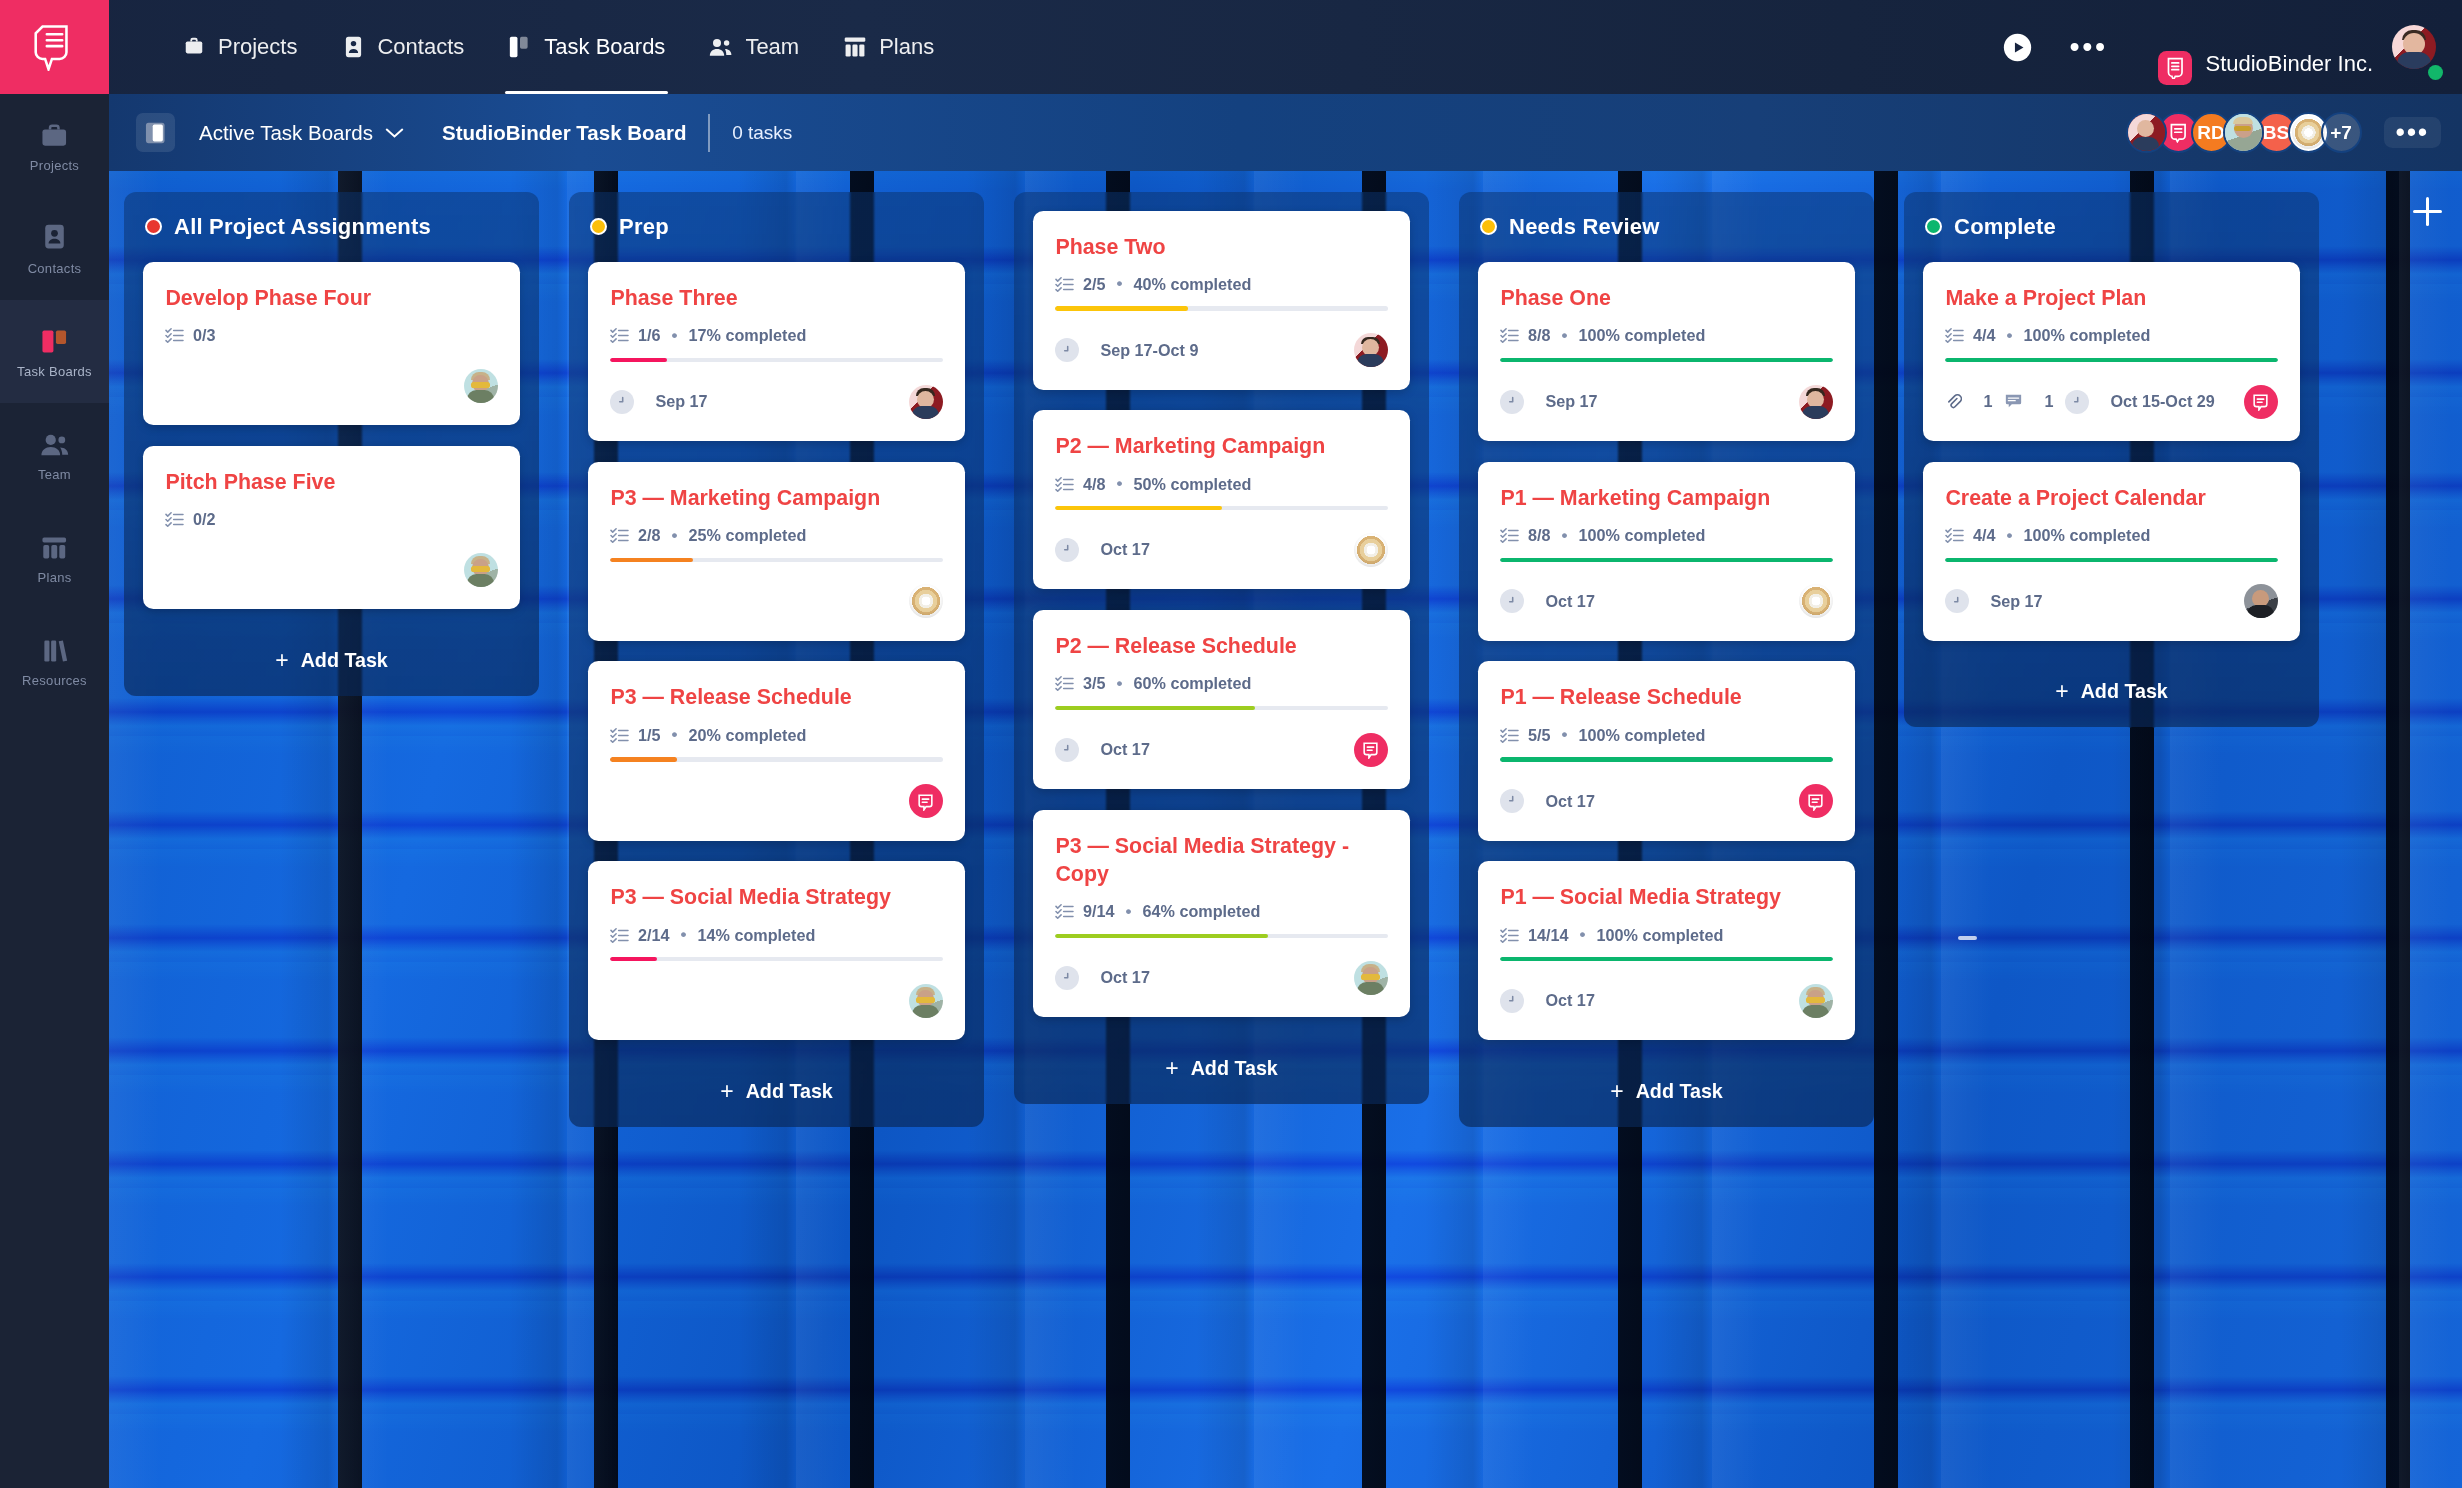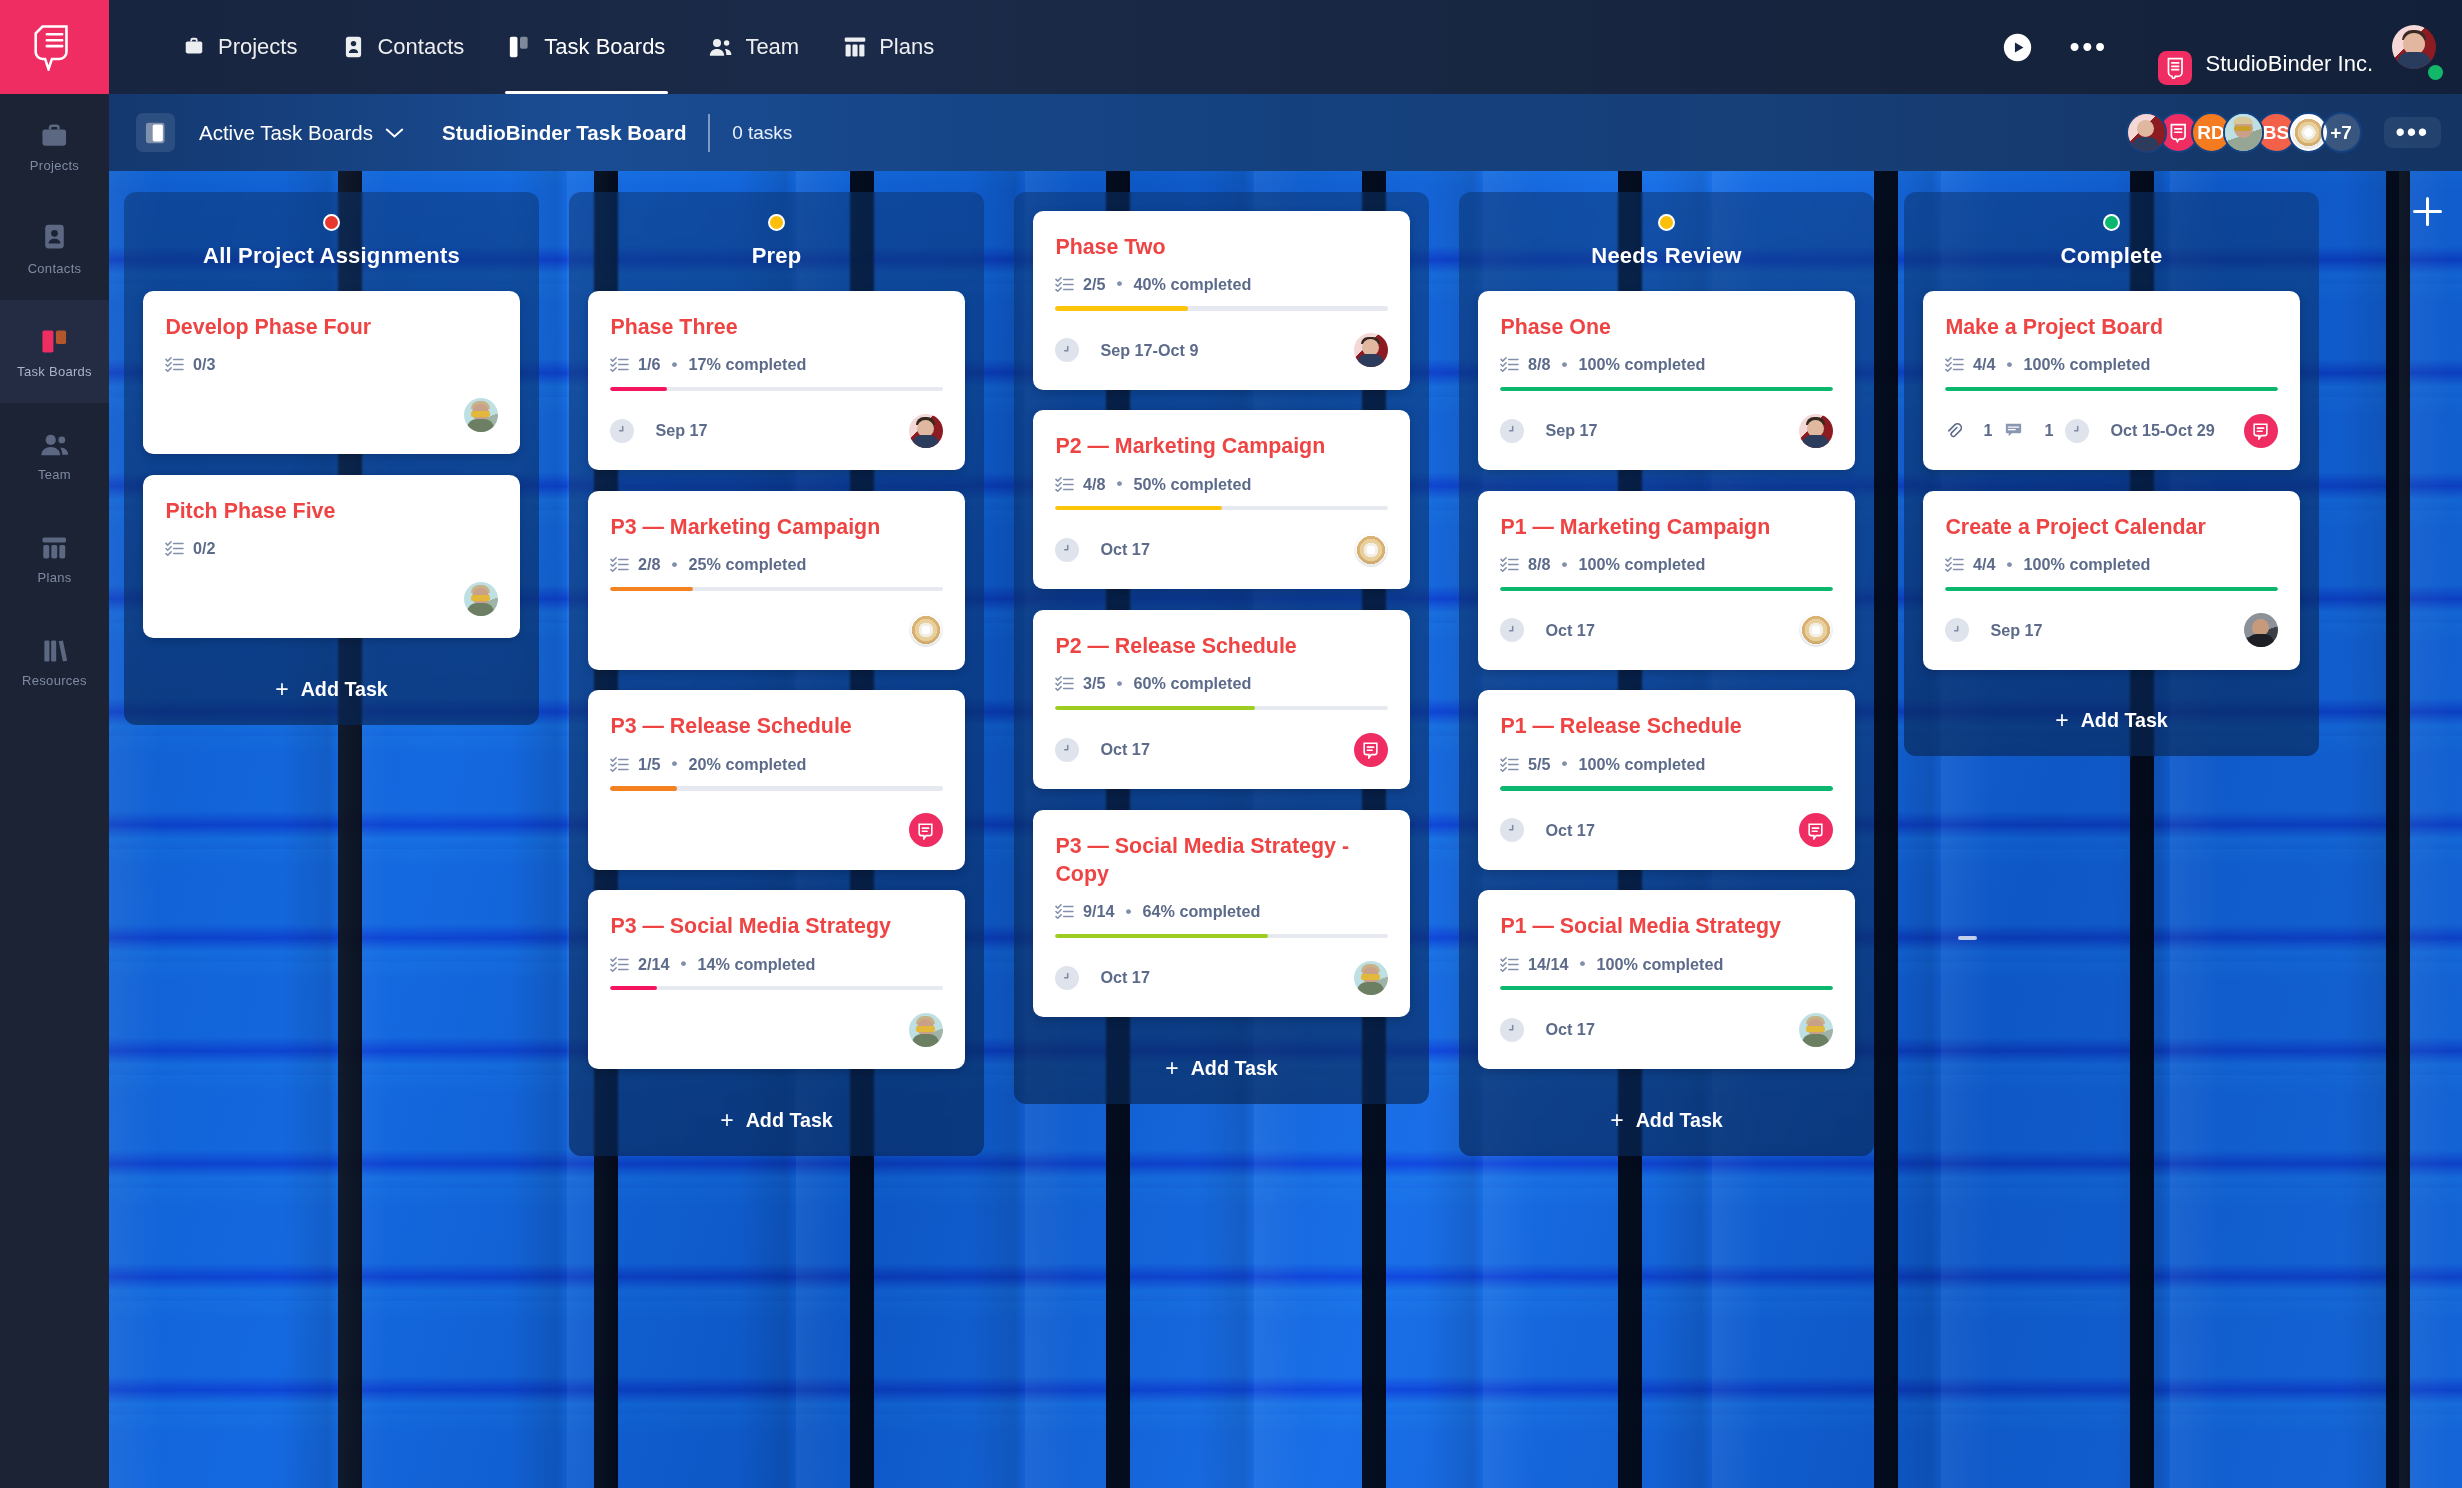--- a/index.html
+++ b/index.html
@@ -122,21 +122,21 @@
   
   .board {
     position:absolute; left:109px; top:171px; right:0; bottom:0; z-index: 20;
     display:flex; gap: 0px; padding: 20.5px 0 0 0; overflow:hidden;
   }
   .column { width: 445px; flex: 0 0 445px; padding: 0 15.4px; }
   .col-inner {
     background: linear-gradient(180deg, rgba(12,52,110,0.52) 0%, rgba(10,44,96,0.60) 60%, rgba(9,40,88,0.66) 100%);
     border-radius: 12px; padding: 19px 19px 0 19px; backdrop-filter: blur(0.9px);
   }
-  .col-head { display:flex; align-items:center; gap: 12px; padding: 3.4px 1.7px 22px 1.7px; flex-direction: column; }
+  .col-head { display:flex; align-items:center; gap: 12px; padding: 3.4px 1.7px 22px 1.7px; }
   .col-dot { width: 17px; height: 17px; border-radius:50%; border: 2.6px solid #fff; flex:0 0 auto;}
   .col-title { color:#fff; font-size: 22px; font-weight: 700; letter-spacing:0.2px;}
 
   .card {
     background:#fff; border-radius: 10.3px; padding: 22px 22px 19px 22px; margin-bottom: 20.5px;
     box-shadow: 0 2.6px 8.5px rgba(0,0,0,.18); cursor:pointer;
   }
   .card-title { font-size: 21.4px; font-weight: 700; color:#ef4444; line-height: 1.32; margin-bottom: 13.7px; }
   .card-meta { display:flex; align-items:center; gap: 8.5px; color:#5d6b8a; font-size: 16.2px; font-weight: 600; margin-bottom: 12px; }
   .sep-dot { color:#8290ad; font-size: 17px; margin: 0 2.6px; }
@@ -855,21 +855,21 @@
         </div>
       </div>
     </div>
     <div class="column">
       <div class="col-inner">  
         <div class="col-head">    
           <span class="col-dot" style="background:#0bb66e"></span>    
           <span class="col-title">Complete</span>  
         </div>
         <div class="card">
-          <div class="card-title">Make a Project Board</div>
+          <div class="card-title">Make a Project Plan</div>
           <div class="card-meta">
             <svg width="19" height="17" viewBox="0 0 22 20">
               <path d="M1 4l2 2 4-4" fill="none" stroke="#8290ad" stroke-width="1.8" stroke-linecap="round" stroke-linejoin="round"></path>
               <path d="M1 10l2 2 4-4" fill="none" stroke="#8290ad" stroke-width="1.8" stroke-linecap="round" stroke-linejoin="round"></path>
               <path d="M1 16l2 2 4-4" fill="none" stroke="#8290ad" stroke-width="1.8" stroke-linecap="round" stroke-linejoin="round"></path>
               <path d="M10 4h11M10 10h11M10 16h11" stroke="#8290ad" stroke-width="1.8" stroke-linecap="round"></path>
             </svg>
             <span>4/4</span>
             <span class="sep-dot">•</span>
             <span>100% completed</span>

